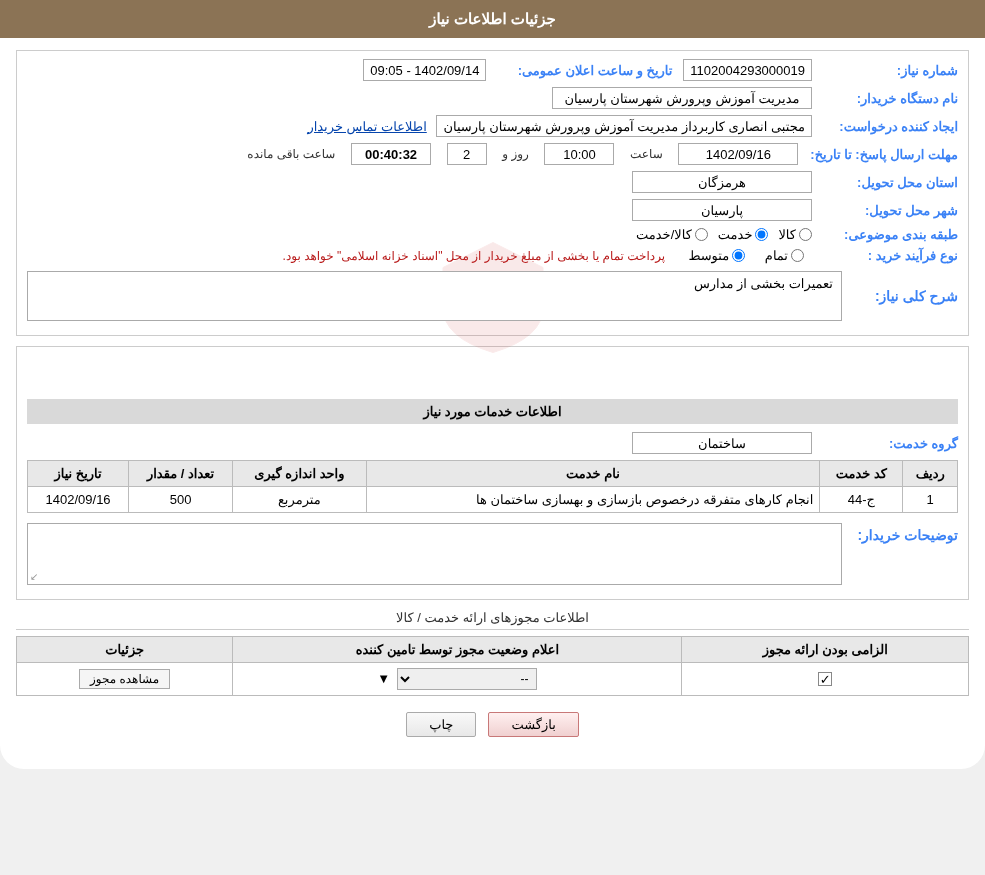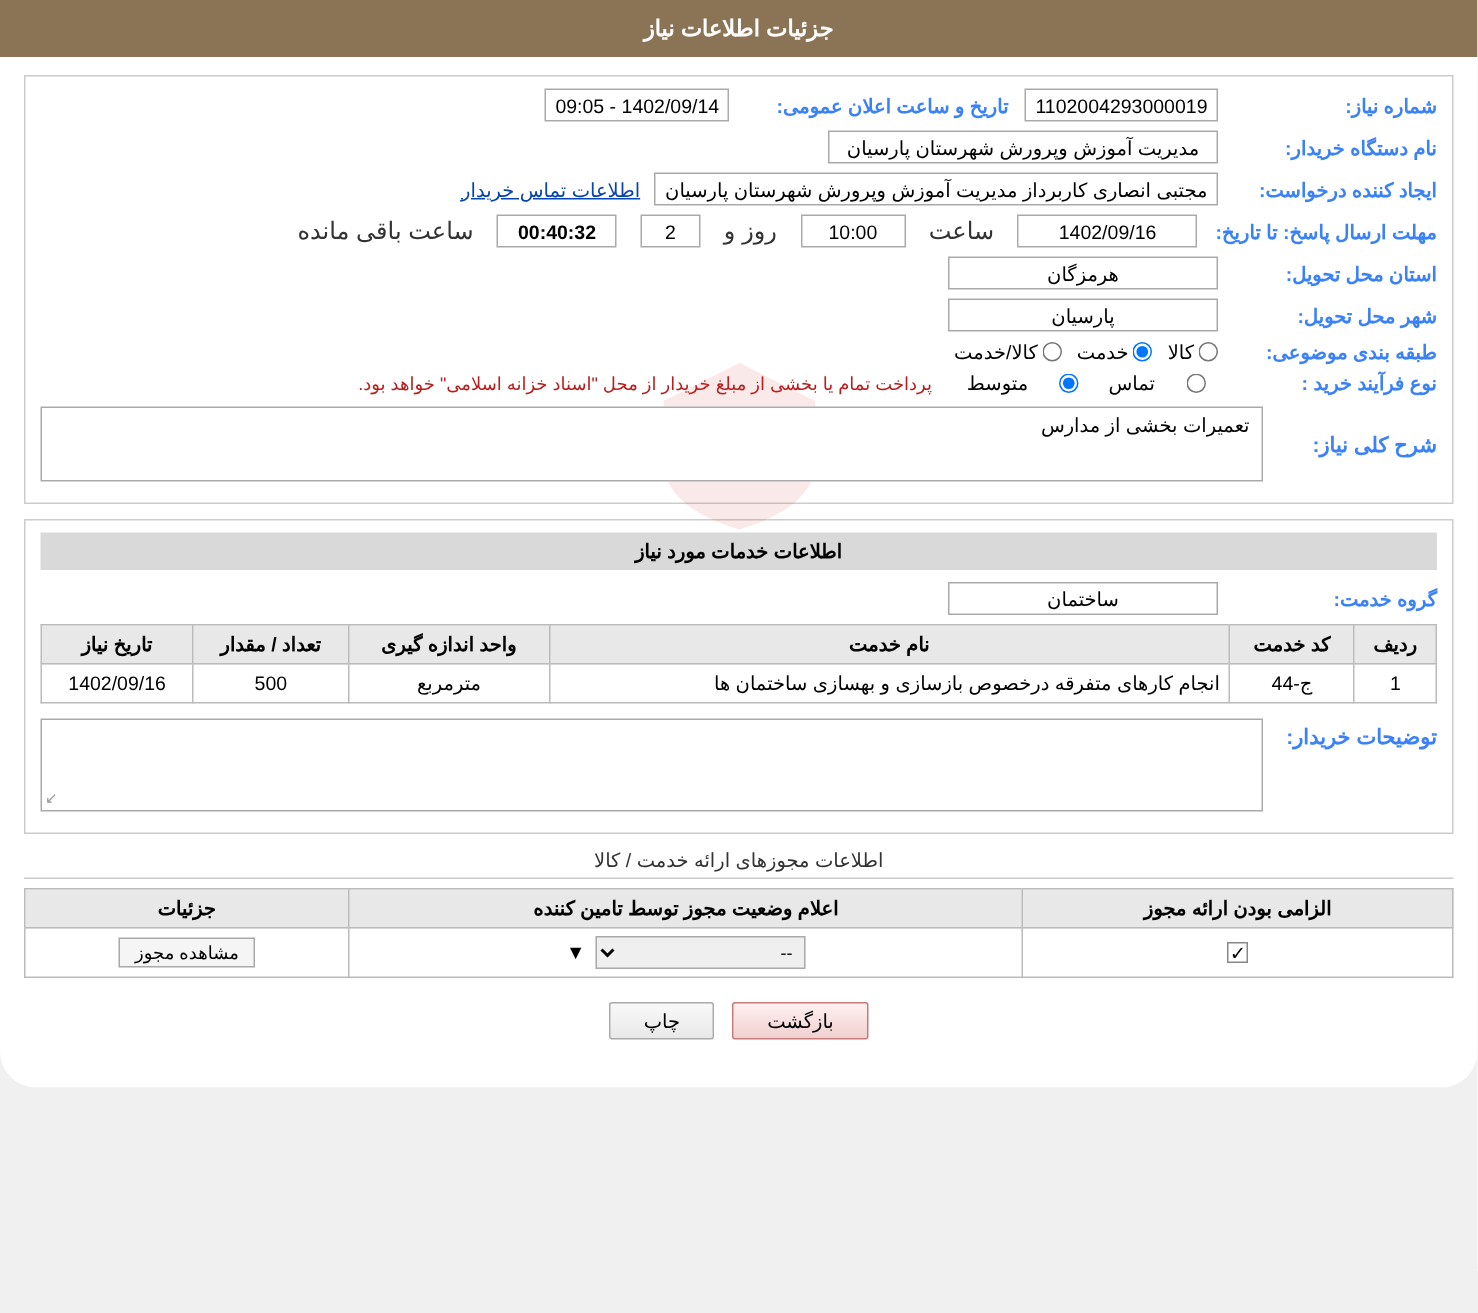--- a/index.html
+++ b/index.html
@@ -33,20 +33,21 @@
       padding: 8px 10px;
       background: #fff;
     }
     .section-title {
       background: #d9d9d9;
       text-align: center;
       font-weight: bold;
       padding: 5px;
       margin-bottom: 8px;
       font-size: 13px;
+      margin-top: 44px;
     }
     .row {
       display: flex;
       align-items: center;
       margin-bottom: 6px;
       flex-wrap: wrap;
     }
     .label {
       color: #3b82f6;
       font-weight: bold;
@@ -68,25 +69,25 @@
     }
     .value-box.wide { min-width: 260px; }
     .value-box.medium { min-width: 180px; margin-left: 20px; }
     .link-blue { color: #0645ad; text-decoration: underline; cursor: pointer; margin-right: 6px; }
     .timer-row {
       display: flex;
       align-items: center;
       gap: 6px;
       flex-wrap: wrap;
     }
-    .small-label { font-size: 16px; color: #333; }
+    .small-label { font-size: 12px; color: #333; }
     .radio-group { display: flex; align-items: center; gap: 10px; }
     .radio-item { display: flex; align-items: center; gap: 3px; }
     .process-row { display: flex; align-items: center; gap: 8px; flex-wrap: wrap; }
-    .process-option { display: flex; align-items: center; gap: 21px; }
+    .process-option { display: flex; align-items: center; gap: 3px; }
     table {
       width: 100%;
       border-collapse: collapse;
       margin-top: 6px;
     }
     th {
       background: #e8e8e8;
       border: 1px solid #bbb;
       padding: 5px 6px;
       text-align: center;
@@ -243,21 +244,21 @@
             <input type="radio" name="category" style="">
             <span>کالا/خدمت</span>
           </div>
         </div>
       </div>
 
       <div class="row process-row">
         <span class="label">نوع فرآیند خرید :</span>
         <div class="process-option">
           <input type="radio" name="process" style="">
-          <span>تماس</span>
+          <span>تمام</span>
         </div>
         &nbsp;
         <div class="process-option">
           <input type="radio" name="process" checked="" style="">
           <span>متوسط</span>
         </div>
         &nbsp;&nbsp;
         <span style="font-size:12px; color:#b91c1c;">پرداخت تمام یا بخشی از مبلغ خریدار از محل "اسناد خزانه اسلامی" خواهد بود.</span>
       </div>
 

